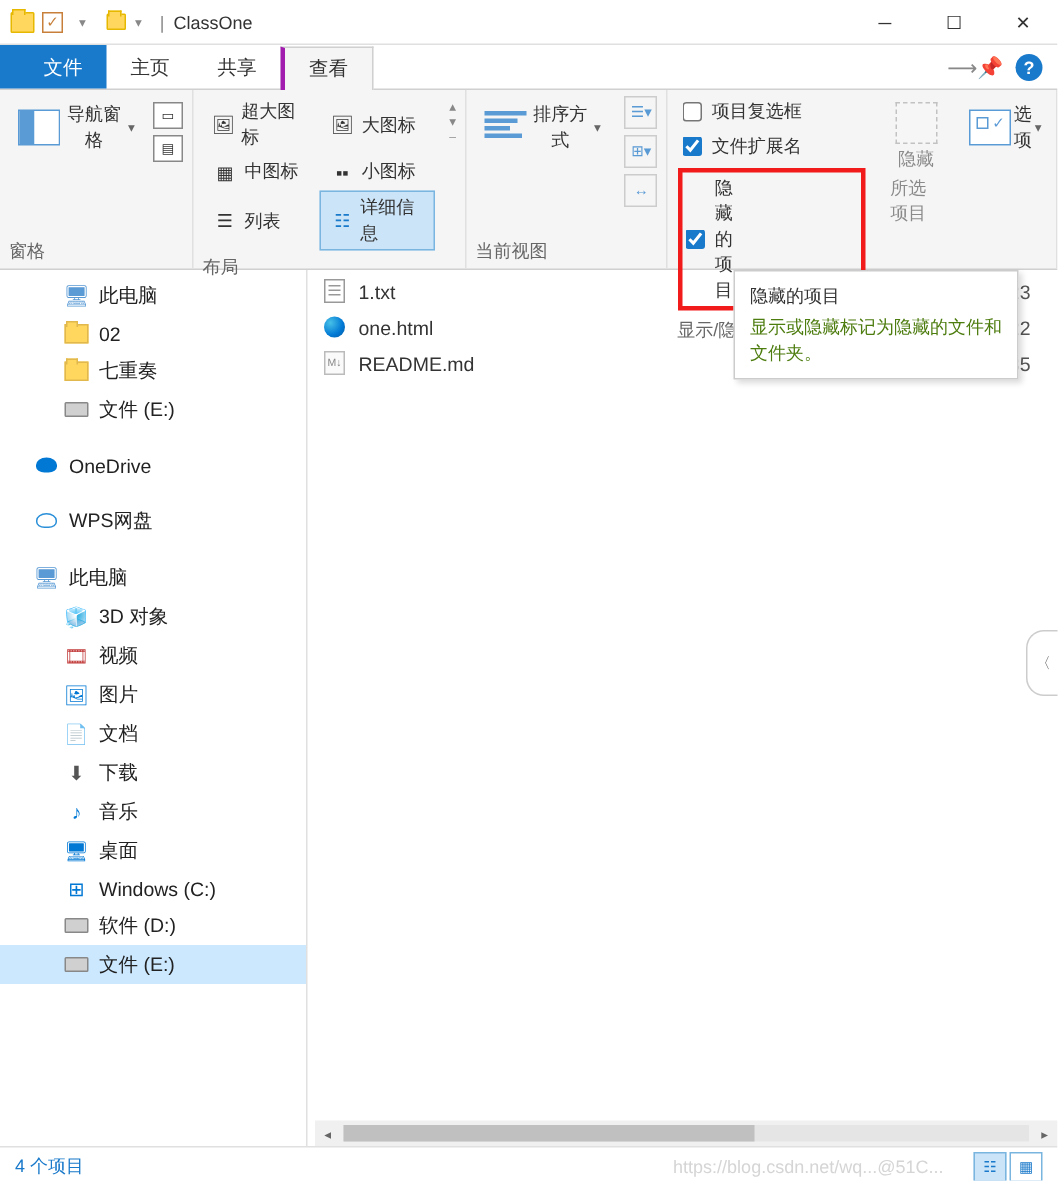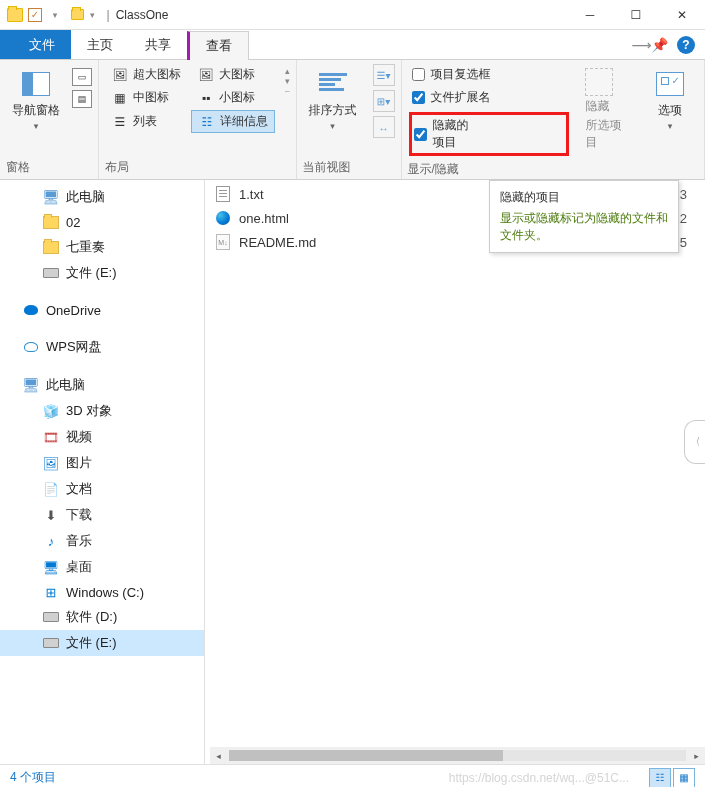--- a/index.html
+++ b/index.html
@@ -23,41 +23,41 @@
 .tab-active { background: #f5f5f5; border-top: 1px solid #d0d0d0; border-left: 3px solid #a21caf; border-right: 1px solid #d0d0d0; position: relative; top: 1px; }
 .tab-right { margin-left: auto; display: flex; align-items: center; gap: 8px; padding-right: 10px; }
 .pin-ico { color: #888; font-size: 14px; }
 .help-ico { width: 18px; height: 18px; background: #1979ca; color: #fff; border-radius: 50%; display: flex; align-items: center; justify-content: center; font-weight: bold; font-size: 12px; }
 
 
 .ribbon { height: 120px; background: #f5f5f5; border-bottom: 1px solid #d0d0d0; display: flex; }
 .rgroup { border-right: 1px solid #e0e0e0; display: flex; flex-direction: column; padding: 4px 6px 0 6px; }
 .rgroup-body { flex: 1; display: flex; align-items: flex-start; gap: 6px; }
 .rgroup-label { text-align: left; font-size: 12px; color: #666; padding: 3px 0; }
-.rbtn-v { display: flex; flex-direction: column; align-items: center; gap: 2px; padding: 4px 6px; min-width: 56px; }
+.rbtn-v { display: flex; flex-direction: row; align-items: center; gap: 2px; padding: 4px 6px; min-width: 56px; }
 .rbtn-v .ico { width: 32px; height: 32px; display: flex; align-items: center; justify-content: center; }
 .rbtn-v .lbl { font-size: 12px; text-align: center; }
 .nav-pane-ico { width: 28px; height: 24px; border: 1px solid #5b9bd5; display: flex; }
 .nav-pane-ico .l { width: 10px; background: #5b9bd5; }
 .nav-pane-ico .r { flex: 1; background: #fff; }
 .small-ico { width: 20px; height: 18px; border: 1px solid #888; background: #fff; display: flex; align-items: center; justify-content: center; font-size: 9px; }
 .layout-grid { display: grid; grid-template-columns: auto auto; gap: 2px 4px; }
 .layout-item { display: flex; align-items: center; gap: 4px; padding: 2px 6px; font-size: 12px; }
 .layout-item.sel { background: #cce4f7; border: 1px solid #7ab5e0; }
 .li-ico { width: 18px; height: 16px; display: flex; align-items: center; justify-content: center; }
 .sort-ico { width: 28px; height: 22px; display: flex; flex-direction: column; gap: 2px; }
 .sort-ico div { height: 3px; background: #5b9bd5; }
 .sort-ico div:nth-child(1){width:100%} .sort-ico div:nth-child(2){width:80%} .sort-ico div:nth-child(3){width:60%} .sort-ico div:nth-child(4){width:90%}
 .mini-btns { display: flex; flex-direction: column; gap: 4px; margin-left: 4px; }
 .mini-btn { width: 22px; height: 22px; border: 1px solid #ccc; display: flex; align-items: center; justify-content: center; font-size: 10px; color: #5b9bd5; }
 .chk-col { display: flex; flex-direction: column; gap: 6px; padding: 2px 4px; }
 .chk-row { display: flex; align-items: center; gap: 6px; font-size: 12px; }
 .chk-row input { width: 13px; height: 13px; accent-color: #1979ca; }
 .highlight-box { border: 3px solid #f21b1b; padding: 2px 86px 2px 2px; margin-left: -3px; }
-.hide-btn { display: flex; flex-direction: column; gap: 2px; padding: 4px 6px; opacity: 0.55; }
+.hide-btn { display: flex; flex-direction: column; align-items: center; gap: 2px; padding: 4px 6px; opacity: 0.55; }
 .hide-ico { width: 28px; height: 28px; border: 1px dashed #999; background: #f8f8f8; }
 .opts-ico { width: 28px; height: 24px; border: 1px solid #5b9bd5; position: relative; background: #fff; }
 .opts-ico::before { content:""; position:absolute; left:4px; top:4px; width:6px; height:6px; border:1px solid #5b9bd5; }
 .opts-ico::after { content:"✓"; position:absolute; right:3px; top:2px; color:#5b9bd5; font-size:10px; }
 
 
 .main { display: flex; height: 584px; position: relative; }
 .sidebar { width: 205px; border-right: 1px solid #e0e0e0; overflow-y: auto; padding: 4px 0; }
 .tree-item { display: flex; align-items: center; gap: 6px; padding: 4px 4px 4px 24px; font-size: 13px; color: #222; }
 .tree-item.l1 { padding-left: 22px; }

